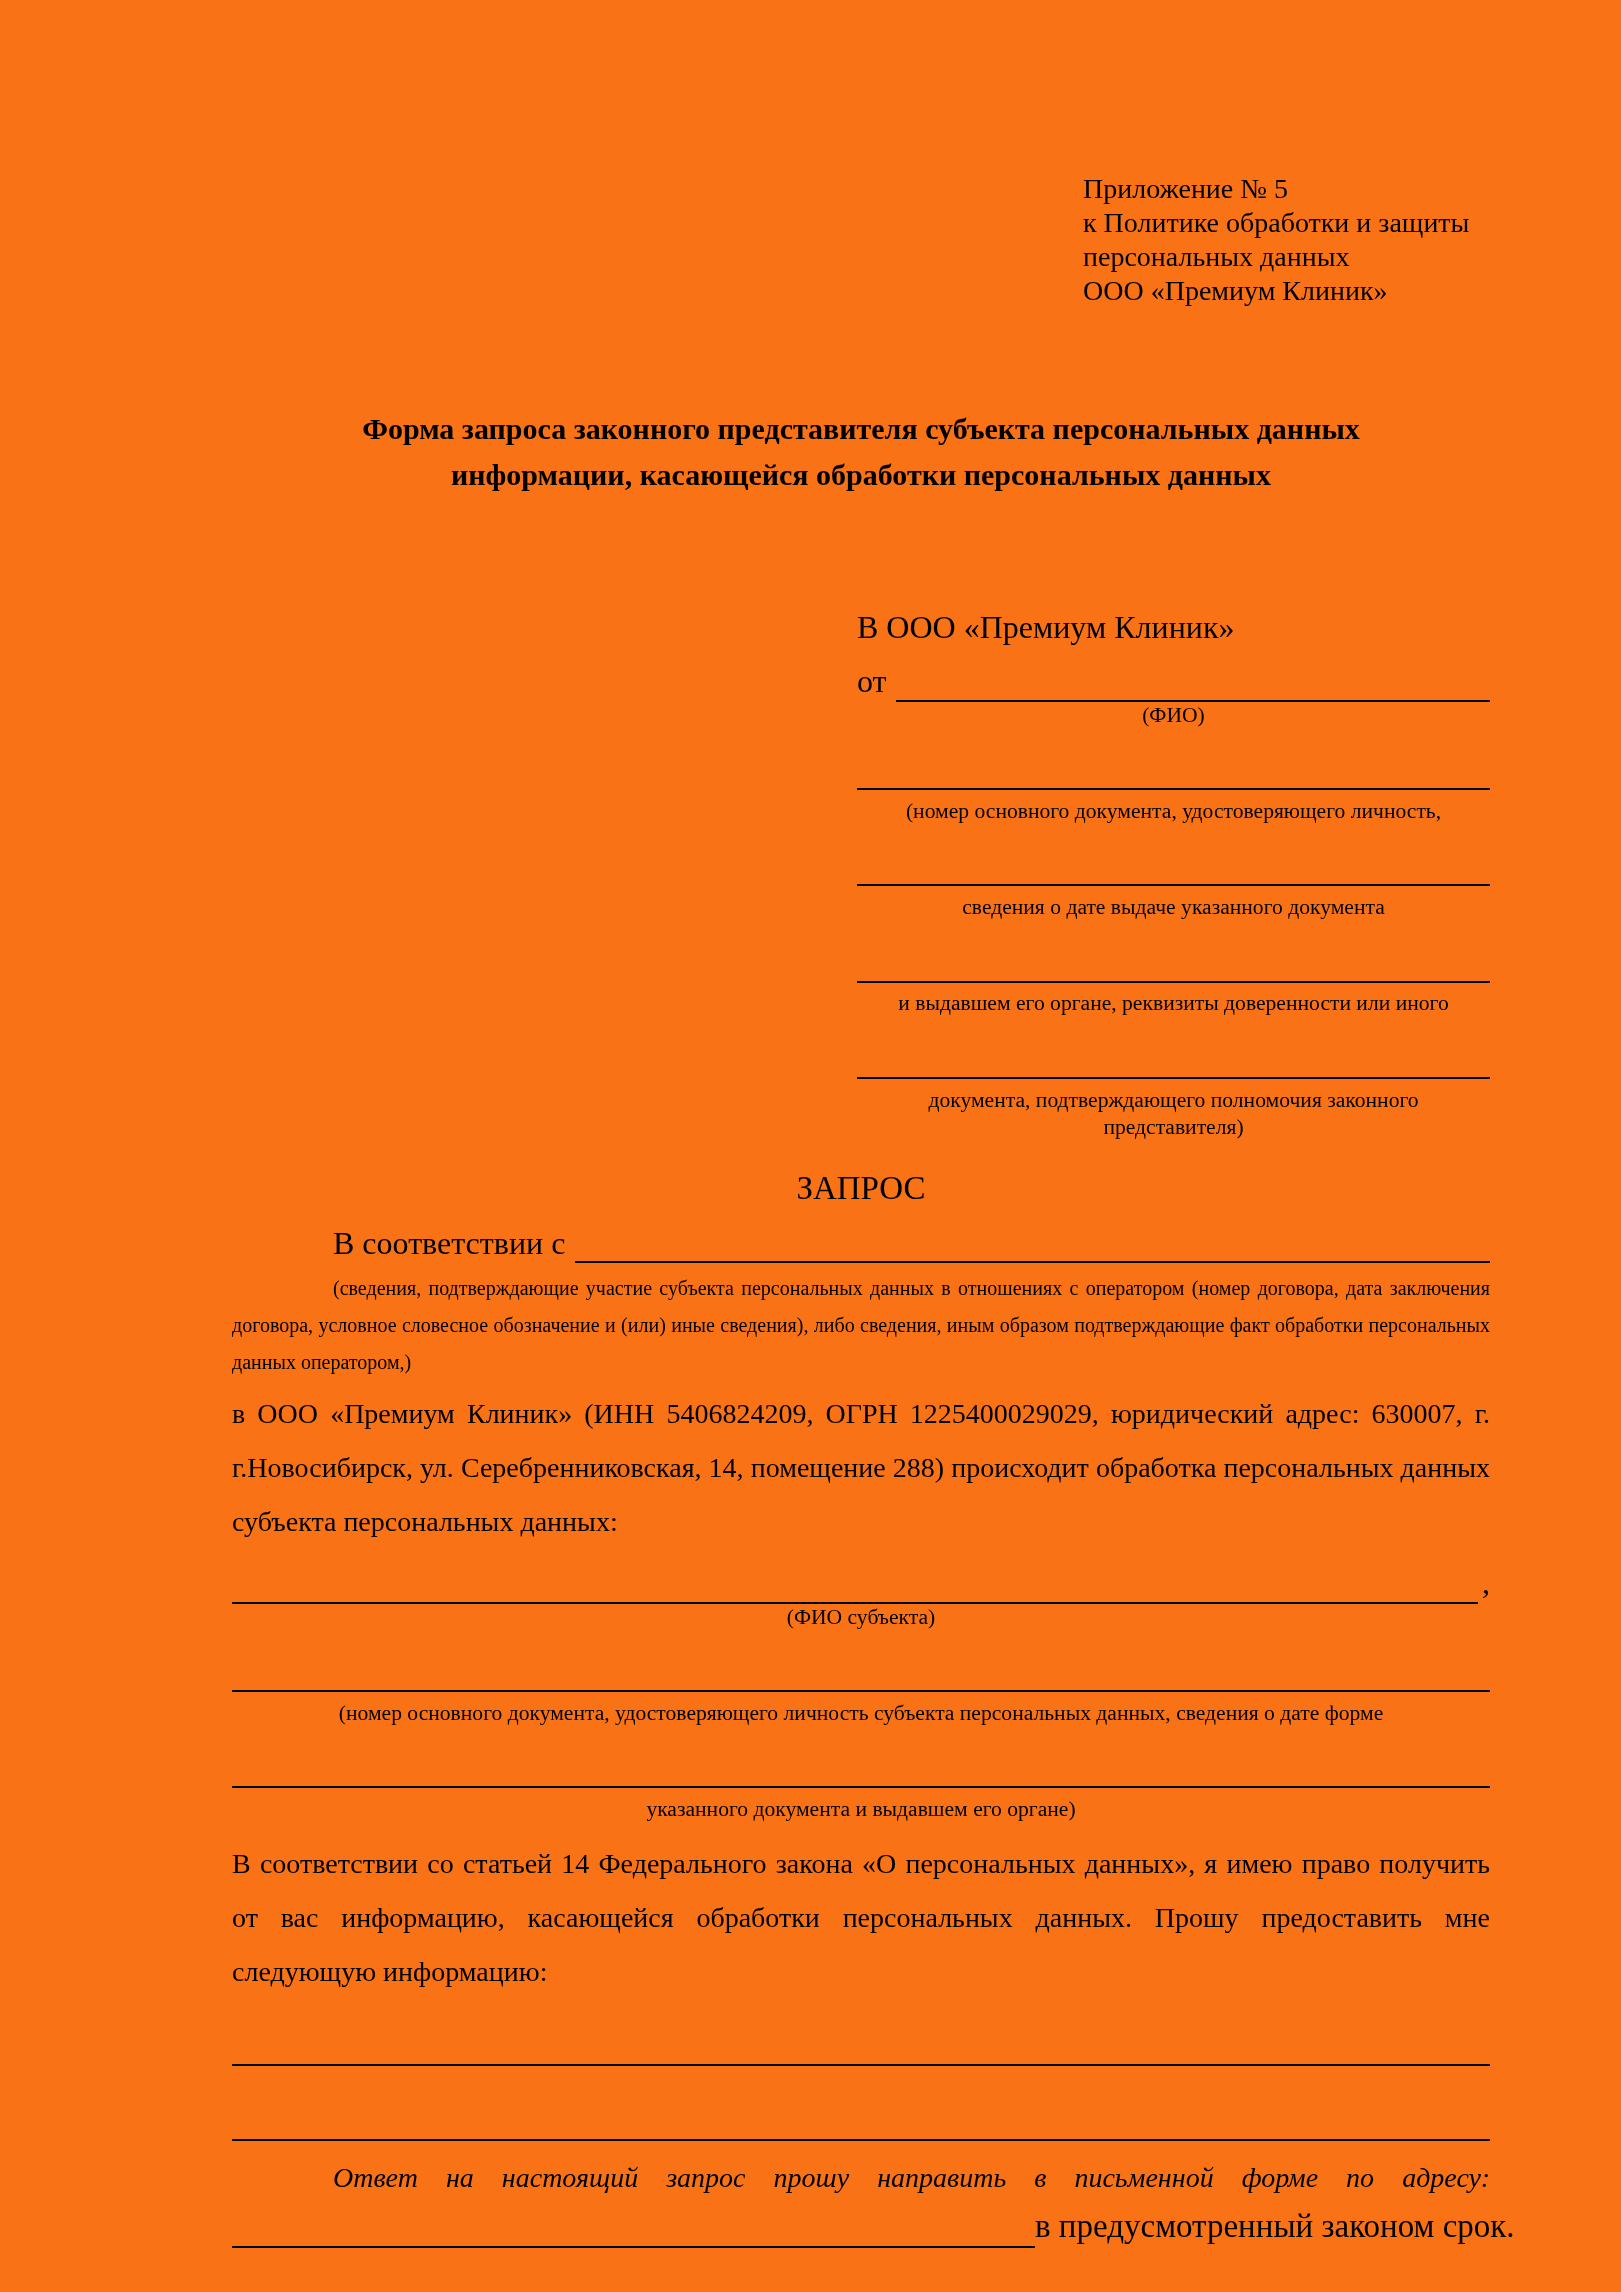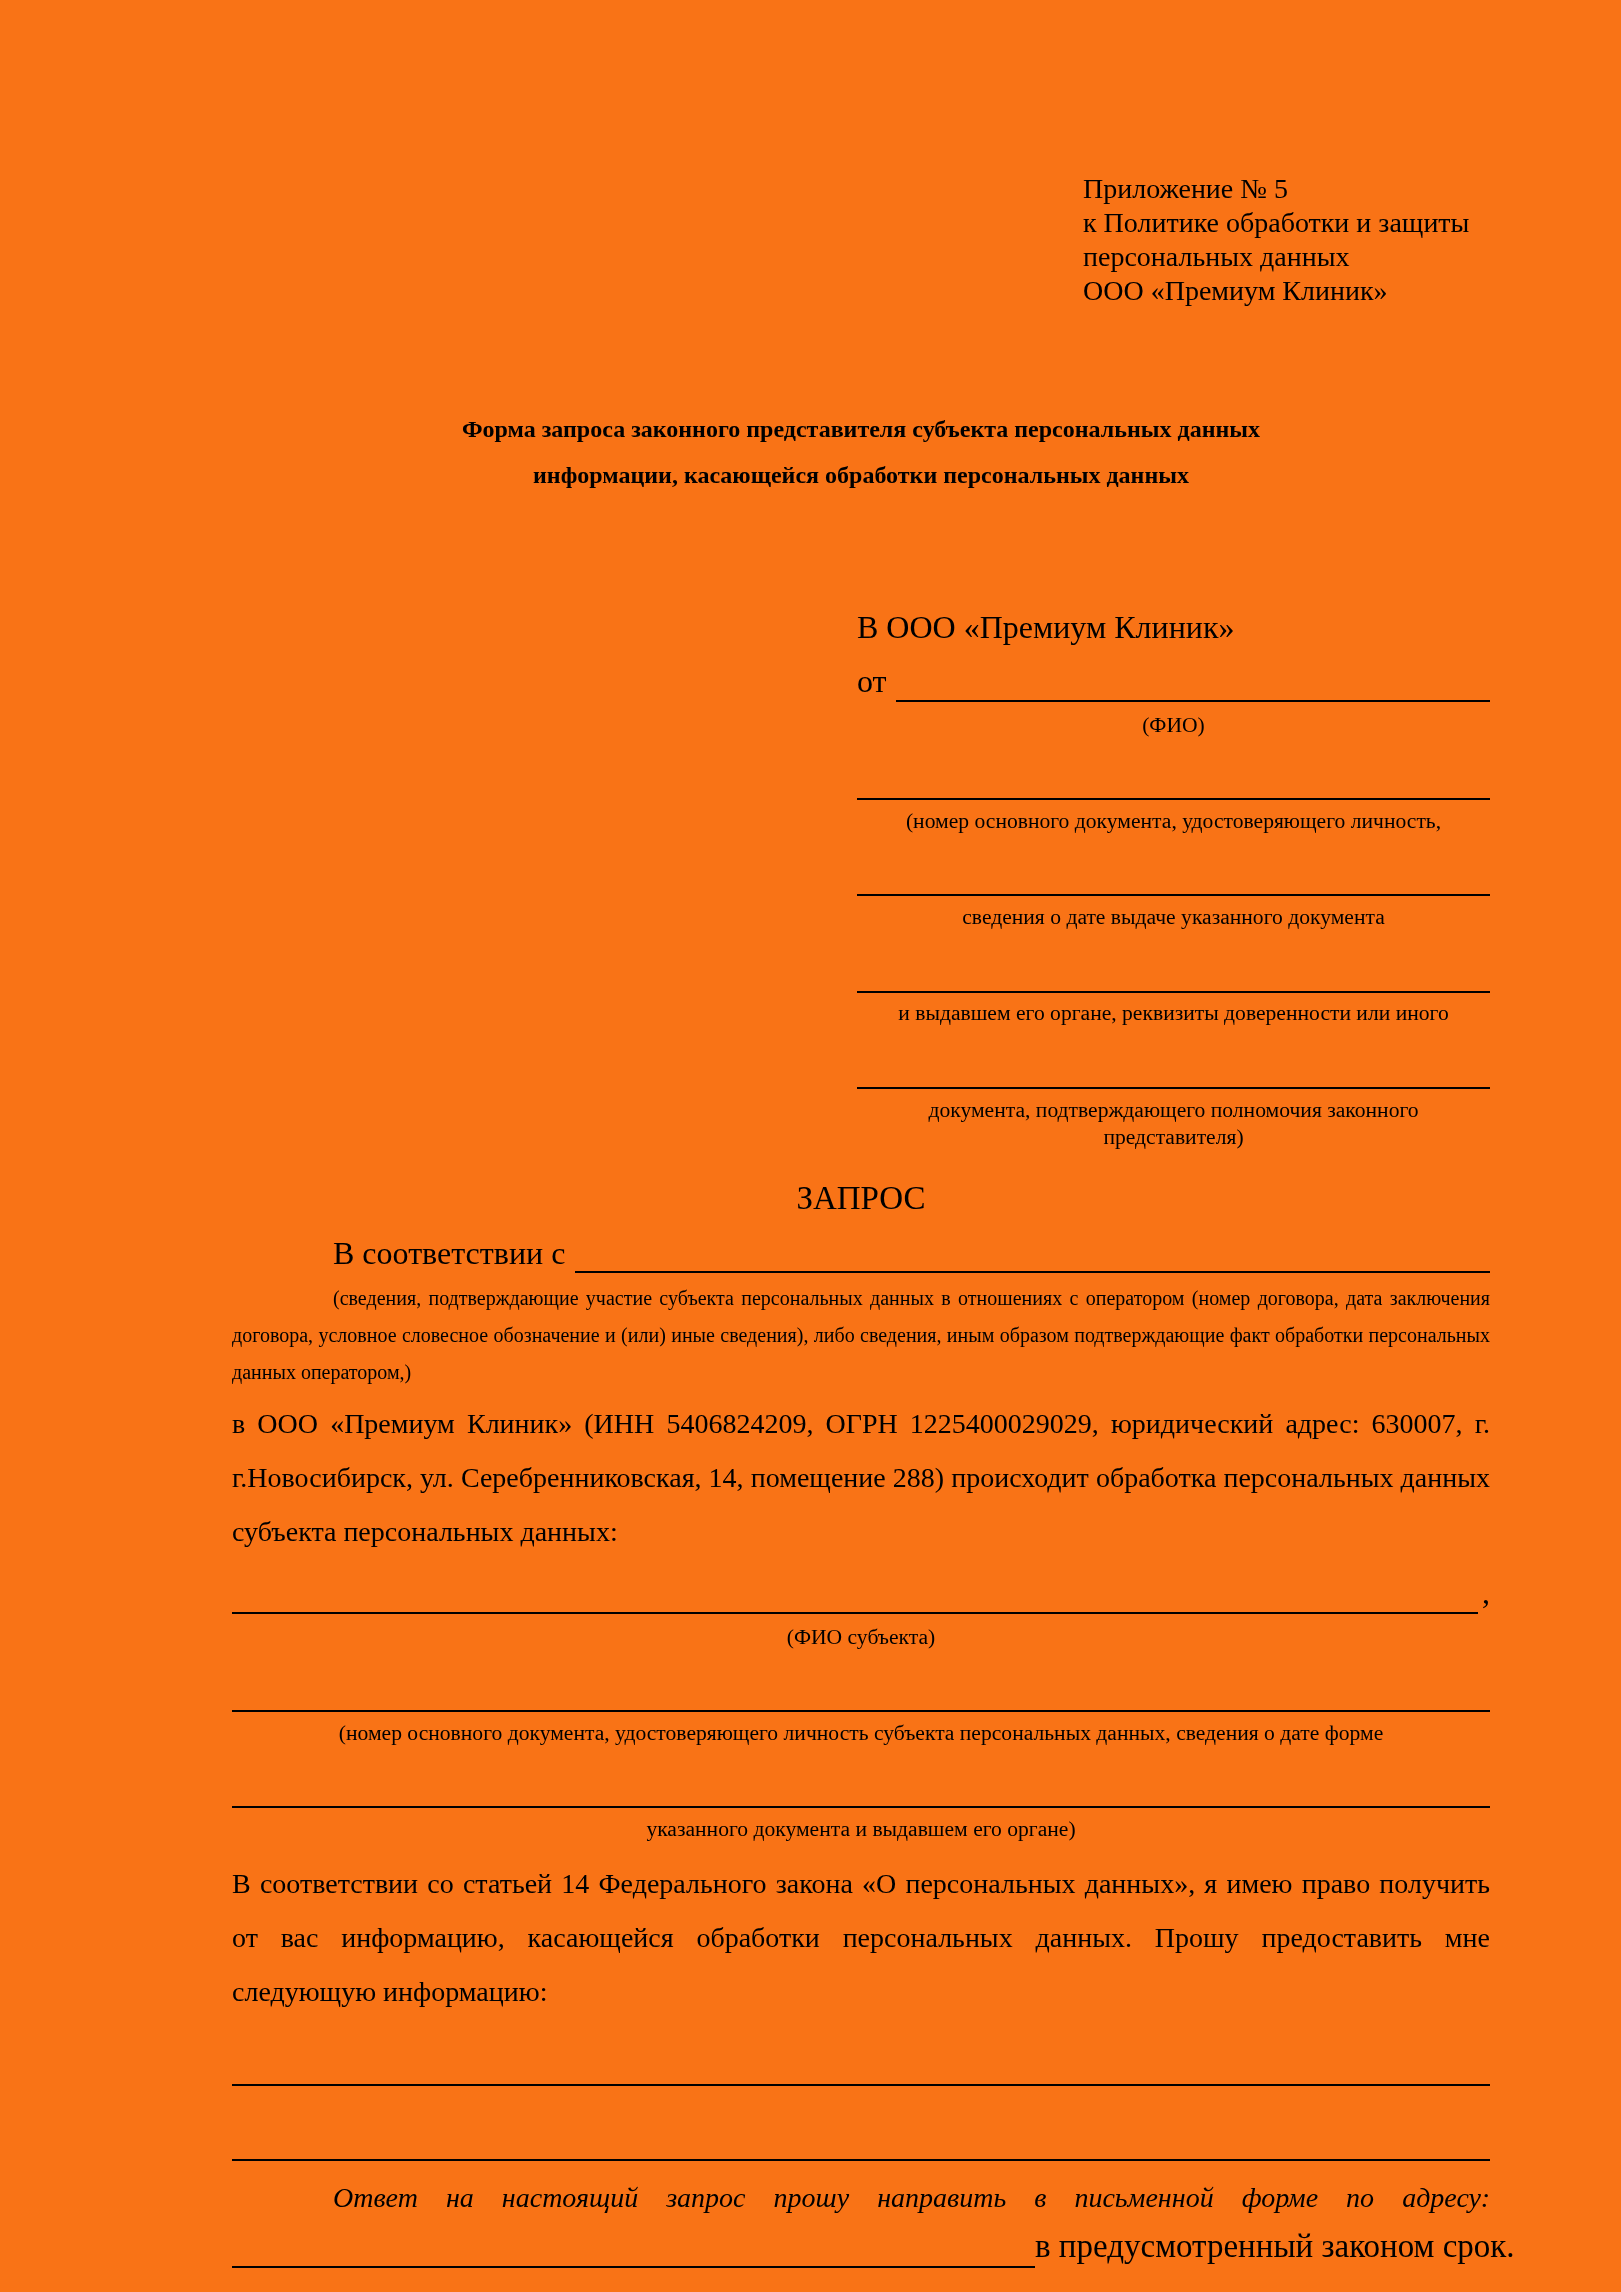--- a/index.html
+++ b/index.html
@@ -3,29 +3,29 @@
 <meta charset="utf-8">
 <style>
   html,body{margin:0;padding:0;background:#e8e8e8;}
   .page{
     width:1621px;height:2293px;background:#f97316;color:#000;
     font-family:"Liberation Serif","DejaVu Serif",serif;
     box-sizing:border-box;position:relative;
     padding:172px 131px 0 232px;margin:0 auto;
   }
   .appendix{margin-left:851px;font-size:28px;line-height:34px;}
-  .doc-title{margin-top:98px;text-align:center;font-weight:bold;font-size:24px;line-height:46px;}
+  .doc-title{margin-top:98px;text-align:center;font-weight:bold;font-size:30px;line-height:46px;}
   .addressee{margin-top:110px;margin-left:625px;font-size:32px;font-family:Liberation Serif, serif;}
   .addr-to{line-height:39px;}
   .row{display:flex;align-items:flex-start;}
   .row-from{margin-top:15.7px;}
   .row-from .label{white-space:nowrap;line-height:37px;}
   .grow-underline{flex:1 1 auto;border-bottom:2.9px solid #000;height:37px;margin-left:9.8px;}
   .cap{font-size:21.6px;line-height:27.4px;text-align:center;}
-  .cap-fio{margin-top:10px;}
+  .cap-fio{margin-top:0;}
   .f-line{border-bottom:2.9px solid #000;height:0;margin-top:59px;}
   .f-cap{margin-top:7.8px;}
   .request-heading{margin-top:25.5px;text-align:center;font-size:33px;line-height:43px;font-weight:normal;}
   .accordance{margin-top:13.7px;font-size:32px;}
   .accordance .spacer{width:101px;flex:0 0 auto;}
   .accordance .label{white-space:nowrap;line-height:39px;}
   .small-par{margin-top:7.8px;font-size:20px;line-height:37px;text-align:justify;text-indent:101px;}
   .par{font-size:28px;line-height:54px;text-align:justify;}
   .par-operator{margin-top:5.9px;}
   .subject-row{margin-top:15.7px;font-size:32px;}

